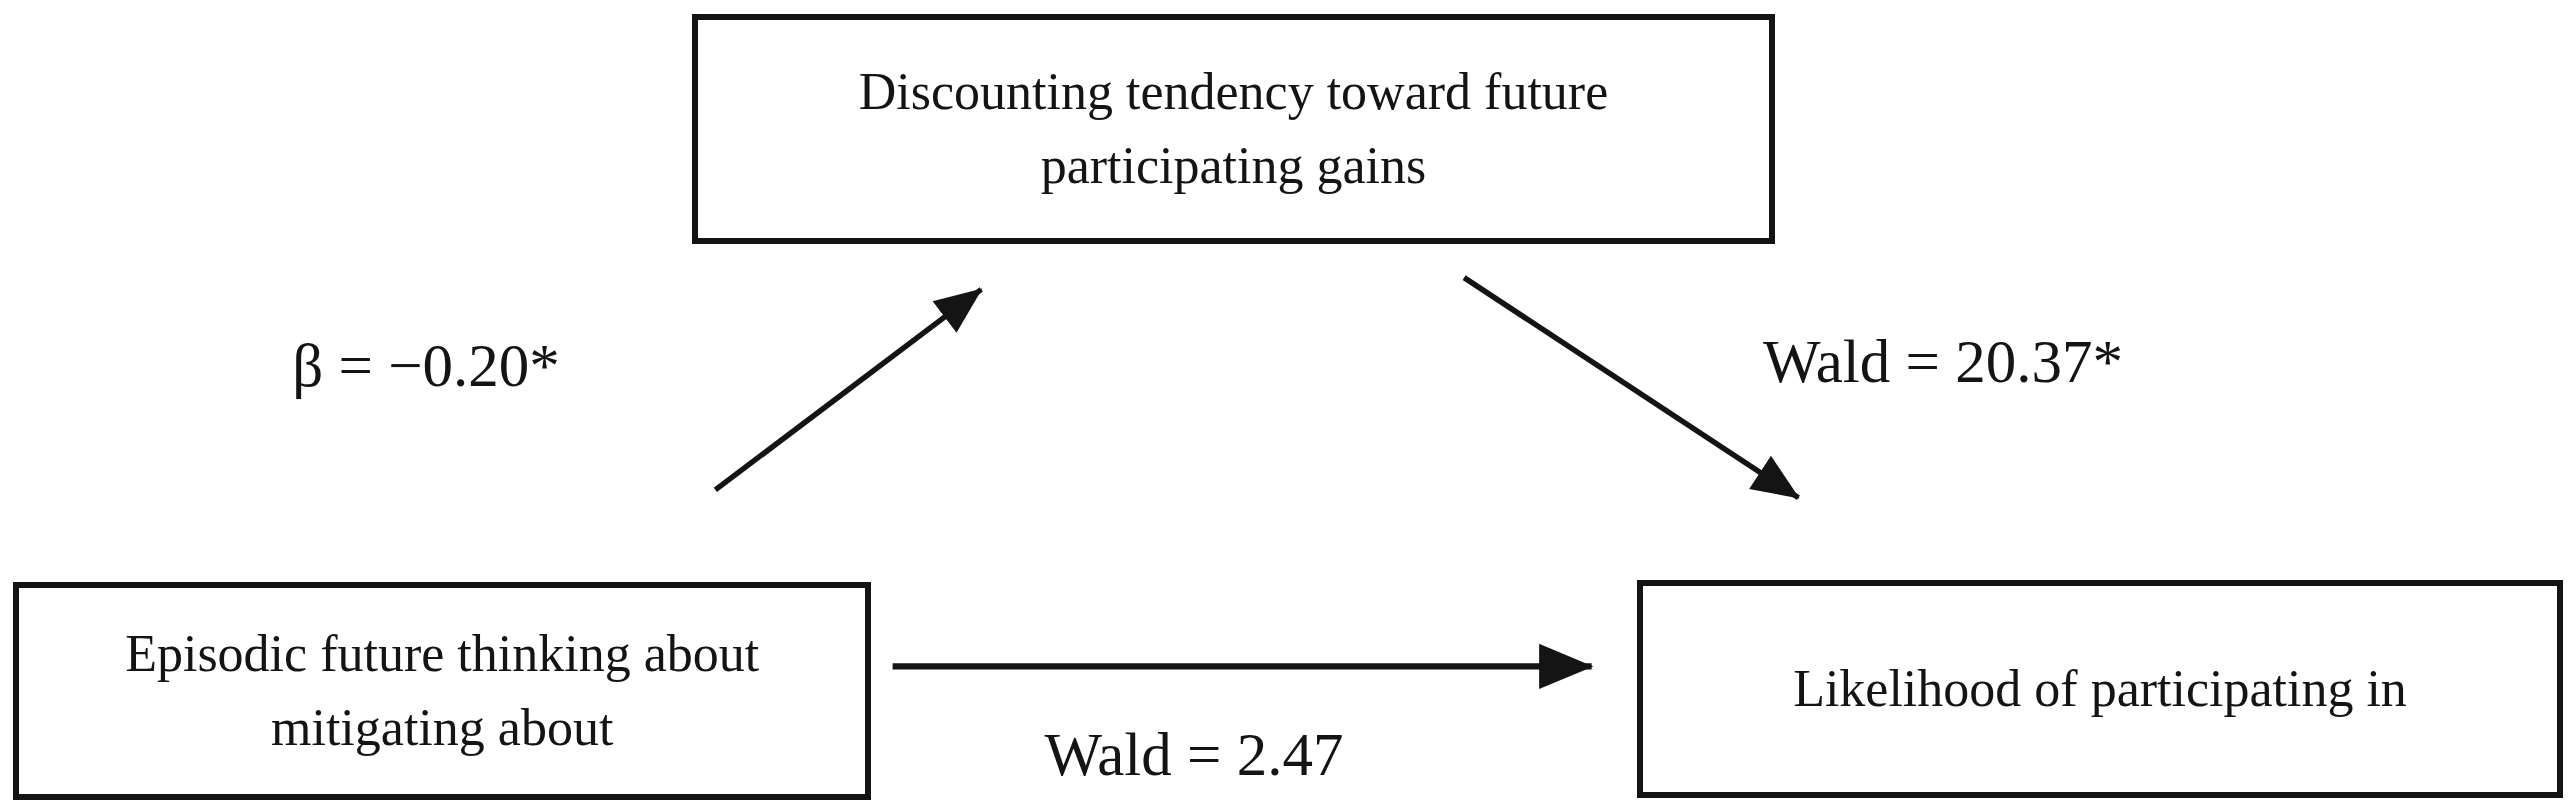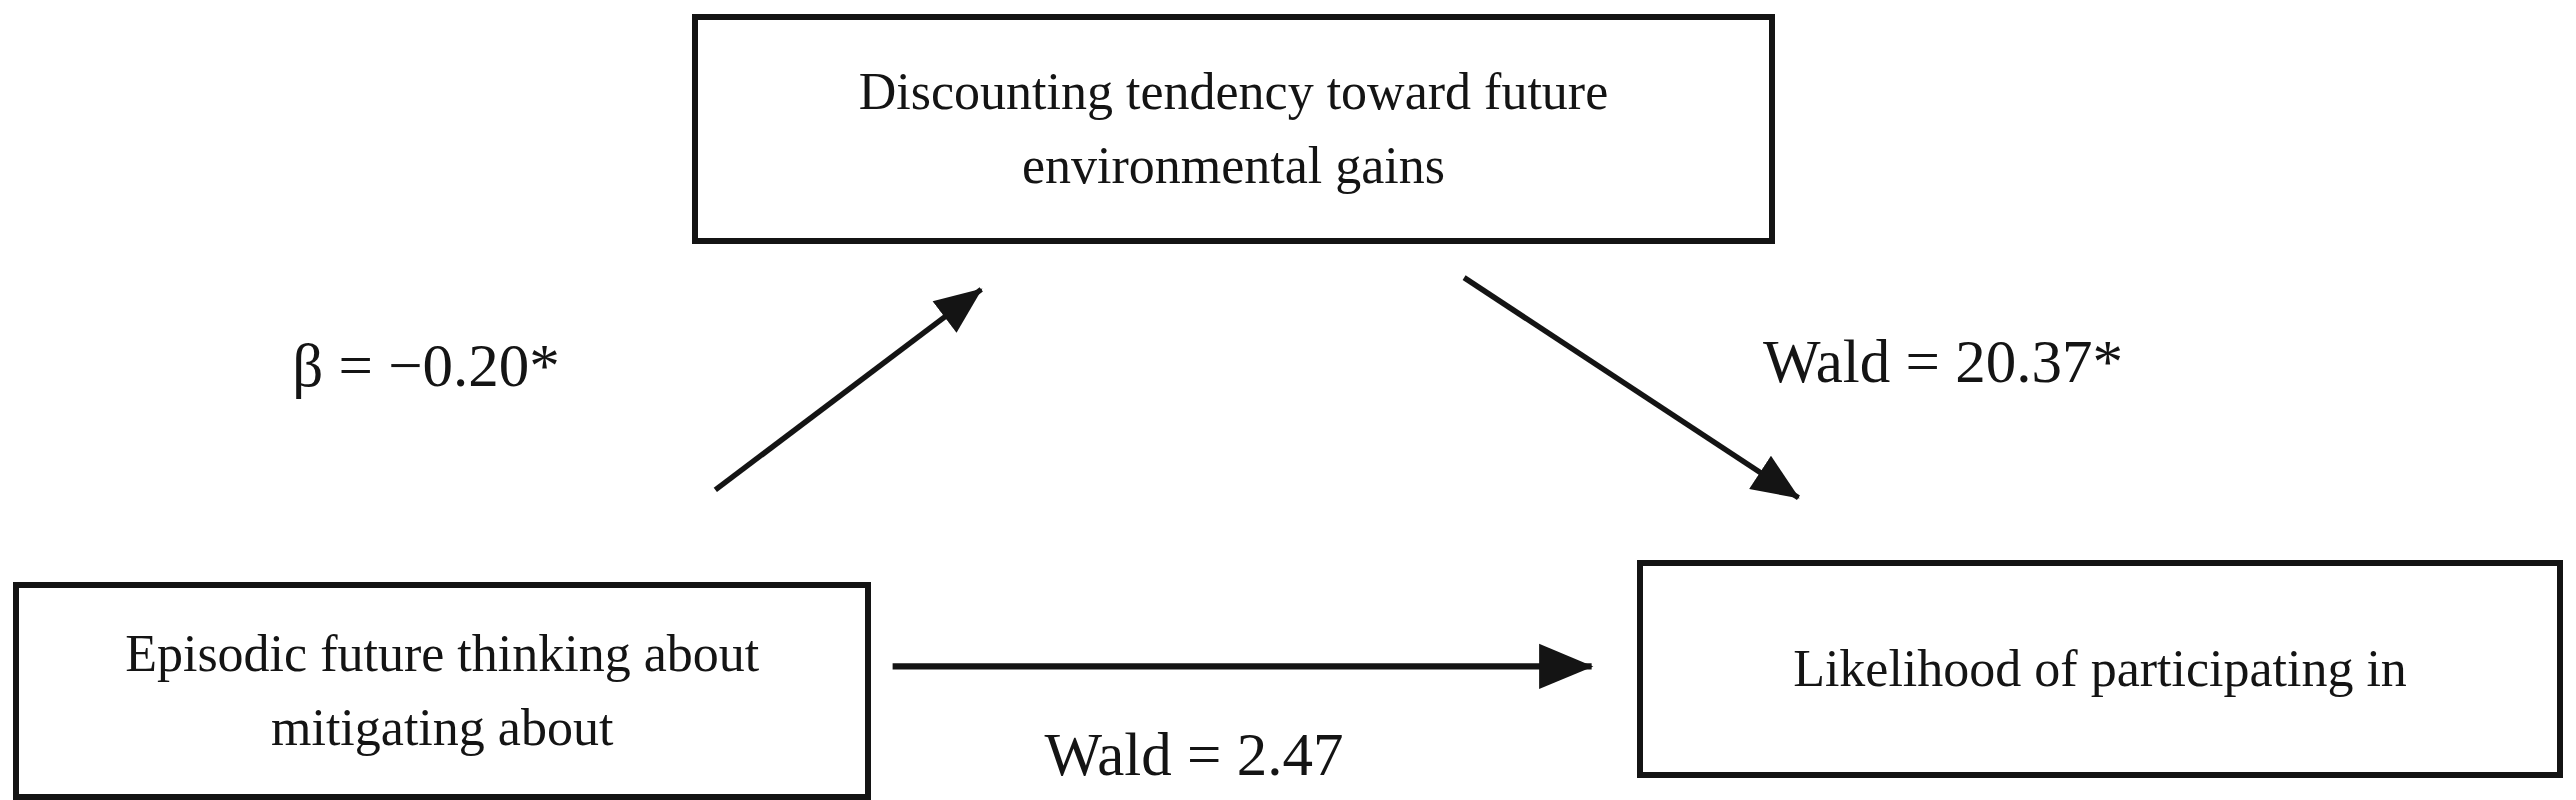--- a/index.html
+++ b/index.html
@@ -34,21 +34,21 @@
     text-align: center;
     font-size: 52px;
     line-height: 1.42;
   }
   .node-line {
     display: block;
     white-space: nowrap;
   }
   .node-mediator  { left: 692px;  top: 14px;  width: 1083px; height: 230px; }
   .node-predictor { left: 13.2px;   top: 534px; width: 858px; height: 218px; margin-top: 48px; }
-  .node-outcome   { left: 1637px; top: 560px; width: 926px; height: 218px; }
+  .node-outcome   { left: 1637px; top: 580px; width: 926px; height: 218px; }
   .path-label {
     position: absolute;
     transform: translate(-50%, -50%);
     font-size: 61px;
     white-space: nowrap;
   }
   .label-a      { left: 426px;  top: 366px; }
   .label-b      { left: 1911px; top: 362px; margin-left: 32px; }
   .label-direct { left: 1201px; top: 573px; }
   .label-total  { left: 1194px; top: 755px; }
@@ -64,21 +64,21 @@
         <path d="M0,0.4 L9.8,4.5 L0,8.6 z" fill="#141414"></path>
       </marker>
     </defs>
     <line x1="920" y1="630" x2="1262" y2="372" stroke="#141414" stroke-width="7" marker-end="url(#ah)"></line>
     <line x1="1883" y1="357" x2="2313" y2="640" stroke="#141414" stroke-width="7" marker-end="url(#ah)"></line>
     <line x1="1148" y1="857" x2="2047" y2="857" stroke="#141414" stroke-width="8" marker-end="url(#ah)"></line>
   </svg>
 
   <div class="node node-mediator">
     <span class="node-line">Discounting tendency toward future</span>
-    <span class="node-line">environmental gains</span>
+    <span class="node-line">participating gains</span>
   </div>
 
   <div class="node node-predictor">
     <span class="node-line">Episodic future thinking about</span>
     <span class="node-line">mitigating about</span>
   </div>
 
   <div class="node node-outcome">
     <span class="node-line">Likelihood of participating in</span>
   </div>

